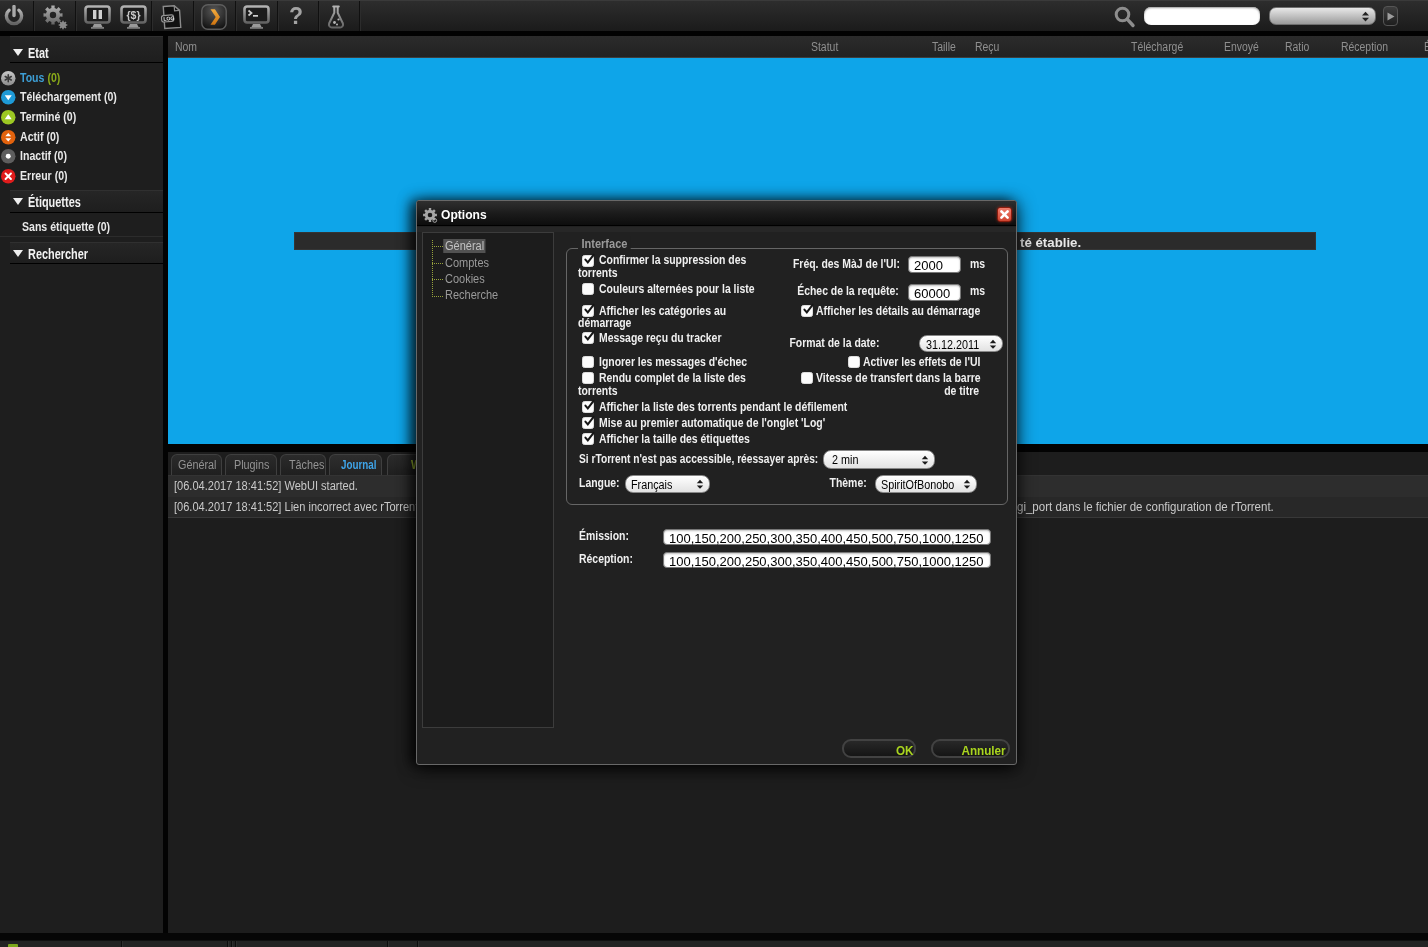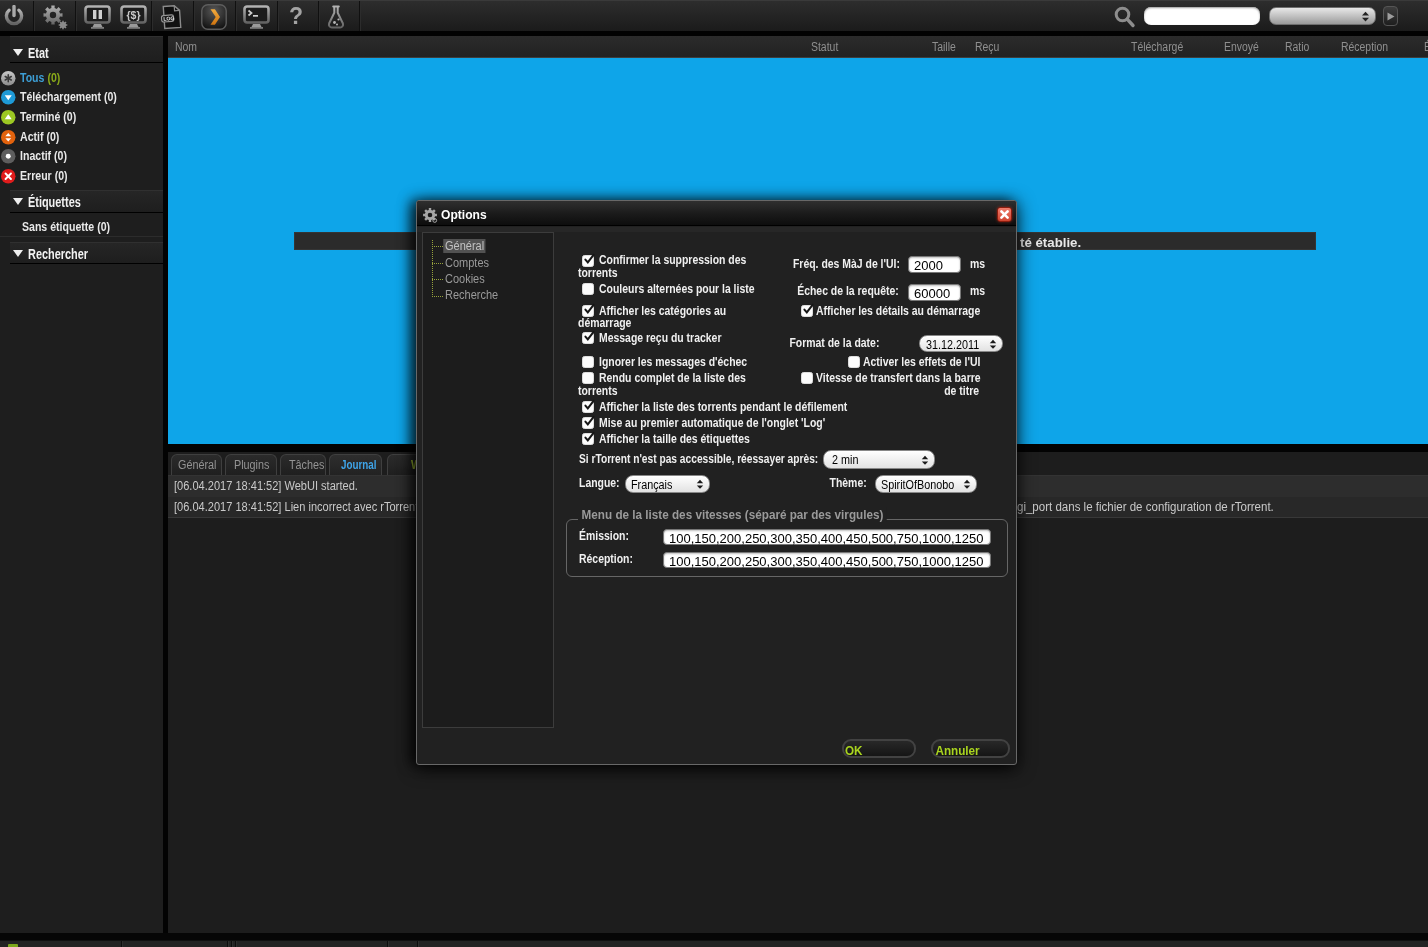--- a/index.html
+++ b/index.html
@@ -45,21 +45,21 @@
 .leg{position:absolute;top:-13px;background:#212121;padding:0 4px;font-size:13px;font-weight:bold;color:#9a9a9a;transform-origin:0 50%;white-space:nowrap}
 .lb{position:absolute;font-size:12px;font-weight:bold;color:#f0f0f0;transform:scaleX(.87);transform-origin:0 50%;white-space:nowrap;line-height:13px}
 .lbr{position:absolute;font-size:12px;font-weight:bold;color:#f0f0f0;transform:scaleX(.87);transform-origin:100% 50%;white-space:nowrap;line-height:13px}
 .cb{position:absolute;width:11.5px;height:11.5px;background:#fcfcfc;border-radius:2.5px;border:1px solid #ddd}
 .cb svg{position:absolute;left:0;top:-2.5px;overflow:visible}
 .inp{position:absolute;background:#fff;border-radius:4px;border:1px solid #777;box-shadow:inset 0 1px 2px rgba(0,0,0,.25)}
 .inp span{position:absolute;left:5px;top:1px;font-size:13px;color:#000;white-space:nowrap}
 .sel{position:absolute;background:linear-gradient(#fff,#e2e2e2);border-radius:8px;border:1px solid #888;box-shadow:inset 0 1px 0 #fff}
 .sel .st{position:absolute;left:8px;top:2px;font-size:12px;color:#000;transform:scaleX(.9);transform-origin:0 50%;white-space:nowrap}
 .sel svg{position:absolute;right:5px;top:3.5px}
-.btn{position:absolute;height:19px;background:linear-gradient(#282828,#151515);border:2px solid #424242;border-radius:9px;text-align:left}
+.btn{position:absolute;height:19px;background:linear-gradient(#282828,#151515);border:2px solid #424242;border-radius:9px;text-align:right}
 .btn span{display:inline-block;font-size:13px;font-weight:bold;color:#a9d41f;line-height:15px;transform:scaleX(.9)}
 </style></head>
 <body>
 <div class="a" id="toolbar">
 <svg width="0" height="0">
       <defs>
 <linearGradient id="gi" x1="0" y1="0" x2="0" y2="1">
           <stop offset="0" stop-color="#b2b2b2"></stop>
           <stop offset="1" stop-color="#646464"></stop>
         </linearGradient>
@@ -292,22 +292,22 @@
 <div style="position:absolute;left:9px;top:7px;width:1px;height:57px;background-image:repeating-linear-gradient(to bottom,#97a23c 0 1px,transparent 1px 2px)"></div>
 <div style="position:absolute;left:9px;top:13px;width:12px;height:1px;background-image:repeating-linear-gradient(to right,#97a23c 0 1px,transparent 1px 2px)"></div>
 <div style="position:absolute;left:9px;top:30px;width:12px;height:1px;background-image:repeating-linear-gradient(to right,#97a23c 0 1px,transparent 1px 2px)"></div>
 <div style="position:absolute;left:9px;top:46px;width:12px;height:1px;background-image:repeating-linear-gradient(to right,#97a23c 0 1px,transparent 1px 2px)"></div>
 <div style="position:absolute;left:9px;top:63px;width:12px;height:1px;background-image:repeating-linear-gradient(to right,#97a23c 0 1px,transparent 1px 2px)"></div>
 <div class="nav" style="left:22px;top:7px;color:#c2c2c2"><span style="background:#525252;padding:0 2px;margin-left:-2px">Général</span></div>
 <div class="nav" style="left:22px;top:24px">Comptes</div>
 <div class="nav" style="left:22px;top:40px">Cookies</div>
 <div class="nav" style="left:22px;top:56px">Recherche</div>
 </div>
-<div class="fs" style="left:149px;top:318px;width:442px;height:58px">
-      <span class="leg" style="left:11px;transform:scaleX(.9)">Menu de la liste des vitesses (séparé par des virgules)</span>
+<div class="fs" style="left:149px;top:47px;width:442px;height:257px">
+      <span class="leg" style="left:11px;transform:scaleX(.85)">Interface</span>
     </div>
 
 <div class="cb" style="left:165px;top:54px">
       <svg width="12" height="12" viewBox="0 0 12 12">
         <path d="M2.4,5.6 L4.8,8.4 L10.6,0.8" fill="none" stroke="#161616" stroke-width="2" stroke-linecap="round"></path>
       </svg>
     </div>
 <span class="lb" style="left:182px;top:53px">Confirmer la suppression des</span>
 <span class="lb" style="left:161px;top:65.5px">torrents</span>
 <div class="cb" style="left:165px;top:82px"></div>

